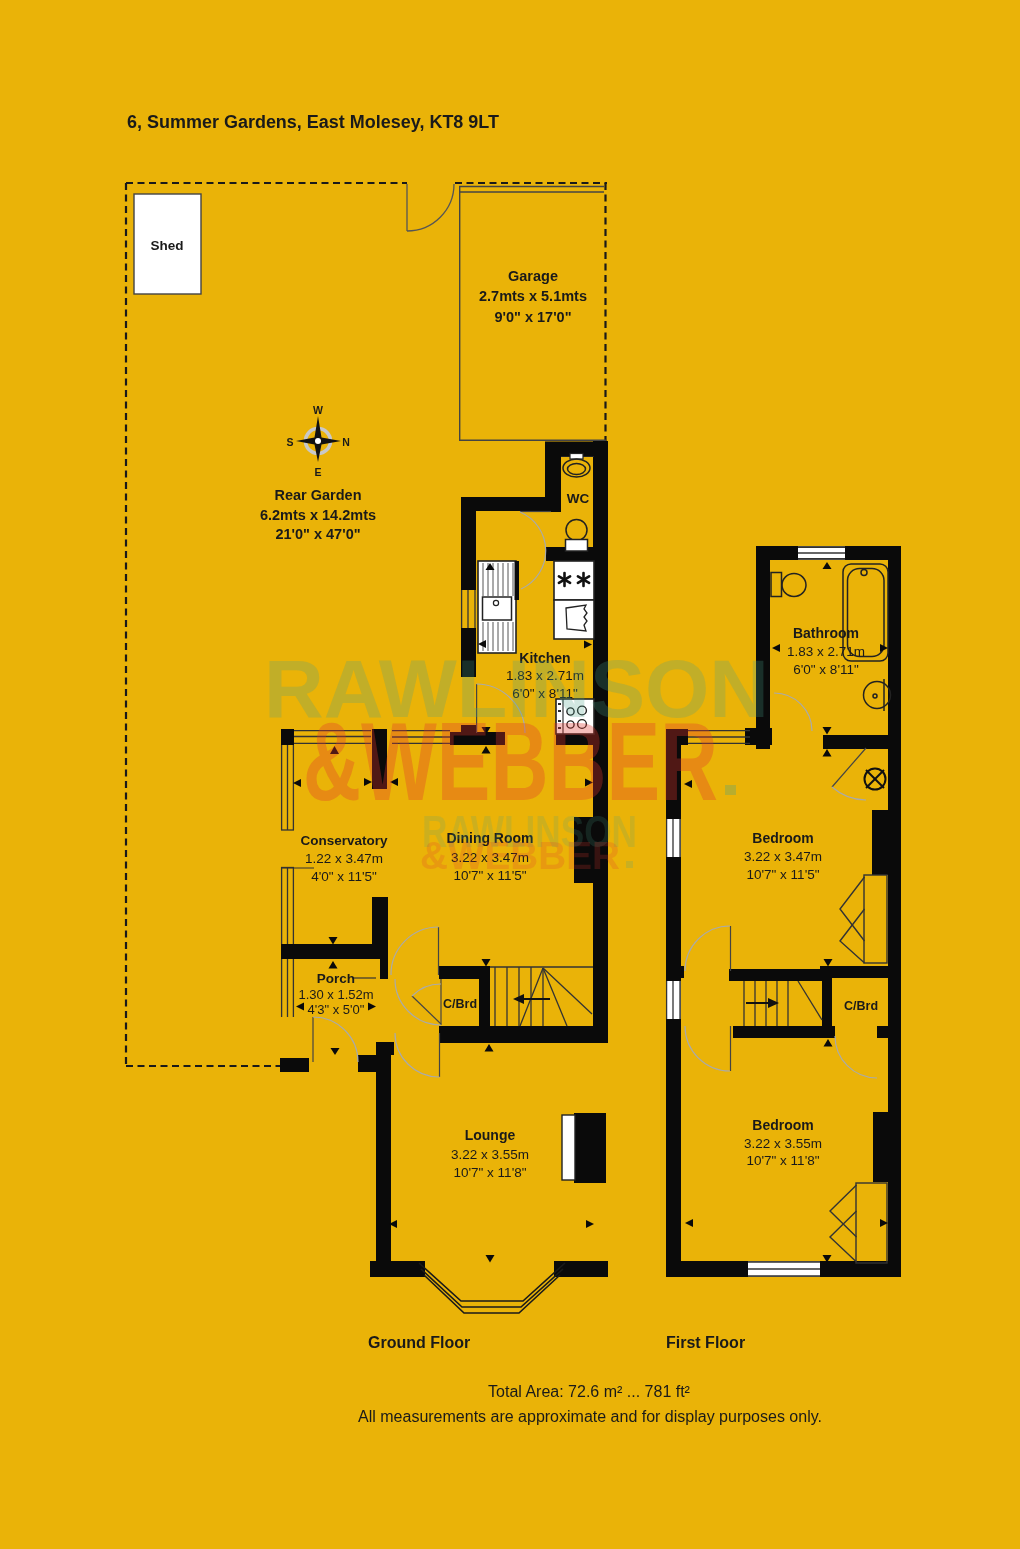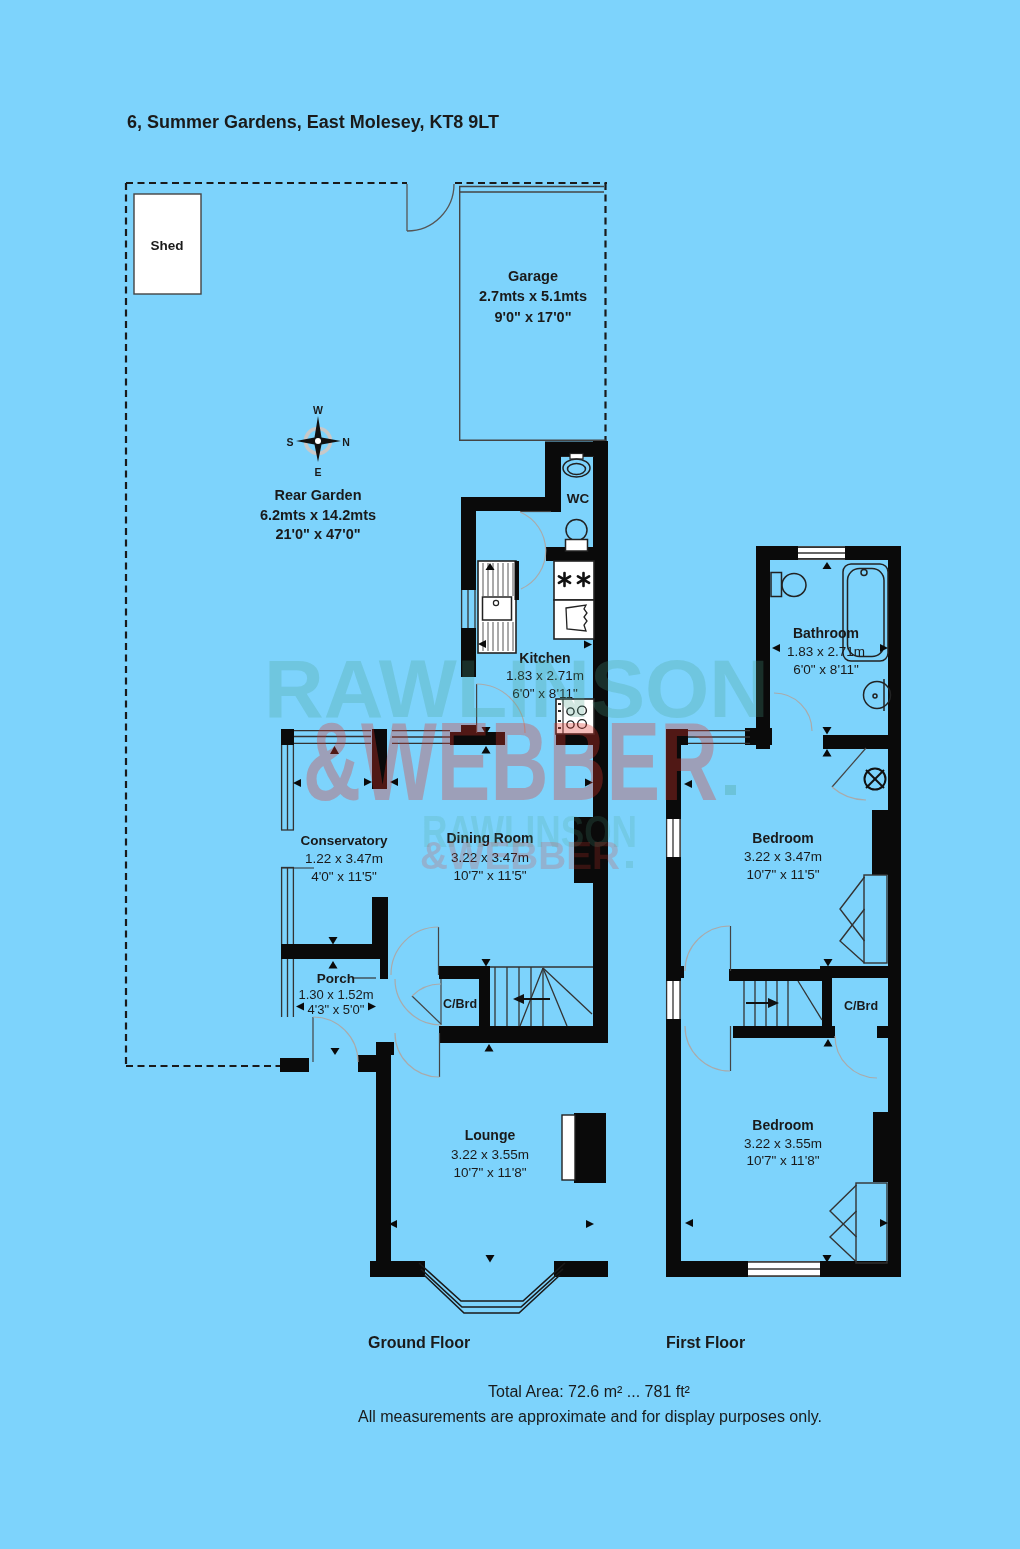--- a/index.html
+++ b/index.html
@@ -1,16 +1,16 @@
 <!DOCTYPE html>
 <html><head>
 <meta charset="utf-8">
 <style>
   html,body{margin:0;padding:0;background:#fff;}
-  #page{position:relative;width:1020px;height:1549px;background:#7dd3fc;overflow:hidden;}
+  #page{position:relative;width:1020px;height:1549px;background:#eab308;overflow:hidden;}
   svg{position:absolute;left:0;top:0;}
   text{font-family:"Liberation Sans",sans-serif;}
 </style>
 </head>
 <body>
 <div id="page">
 <svg width="1020" height="1549" viewBox="0 0 1020 1549">
 
   <g stroke="#1a1a1a" stroke-width="2.2" fill="none" stroke-dasharray="7 4.5">
     <line x1="126" y1="183" x2="407" y2="183"></line>

